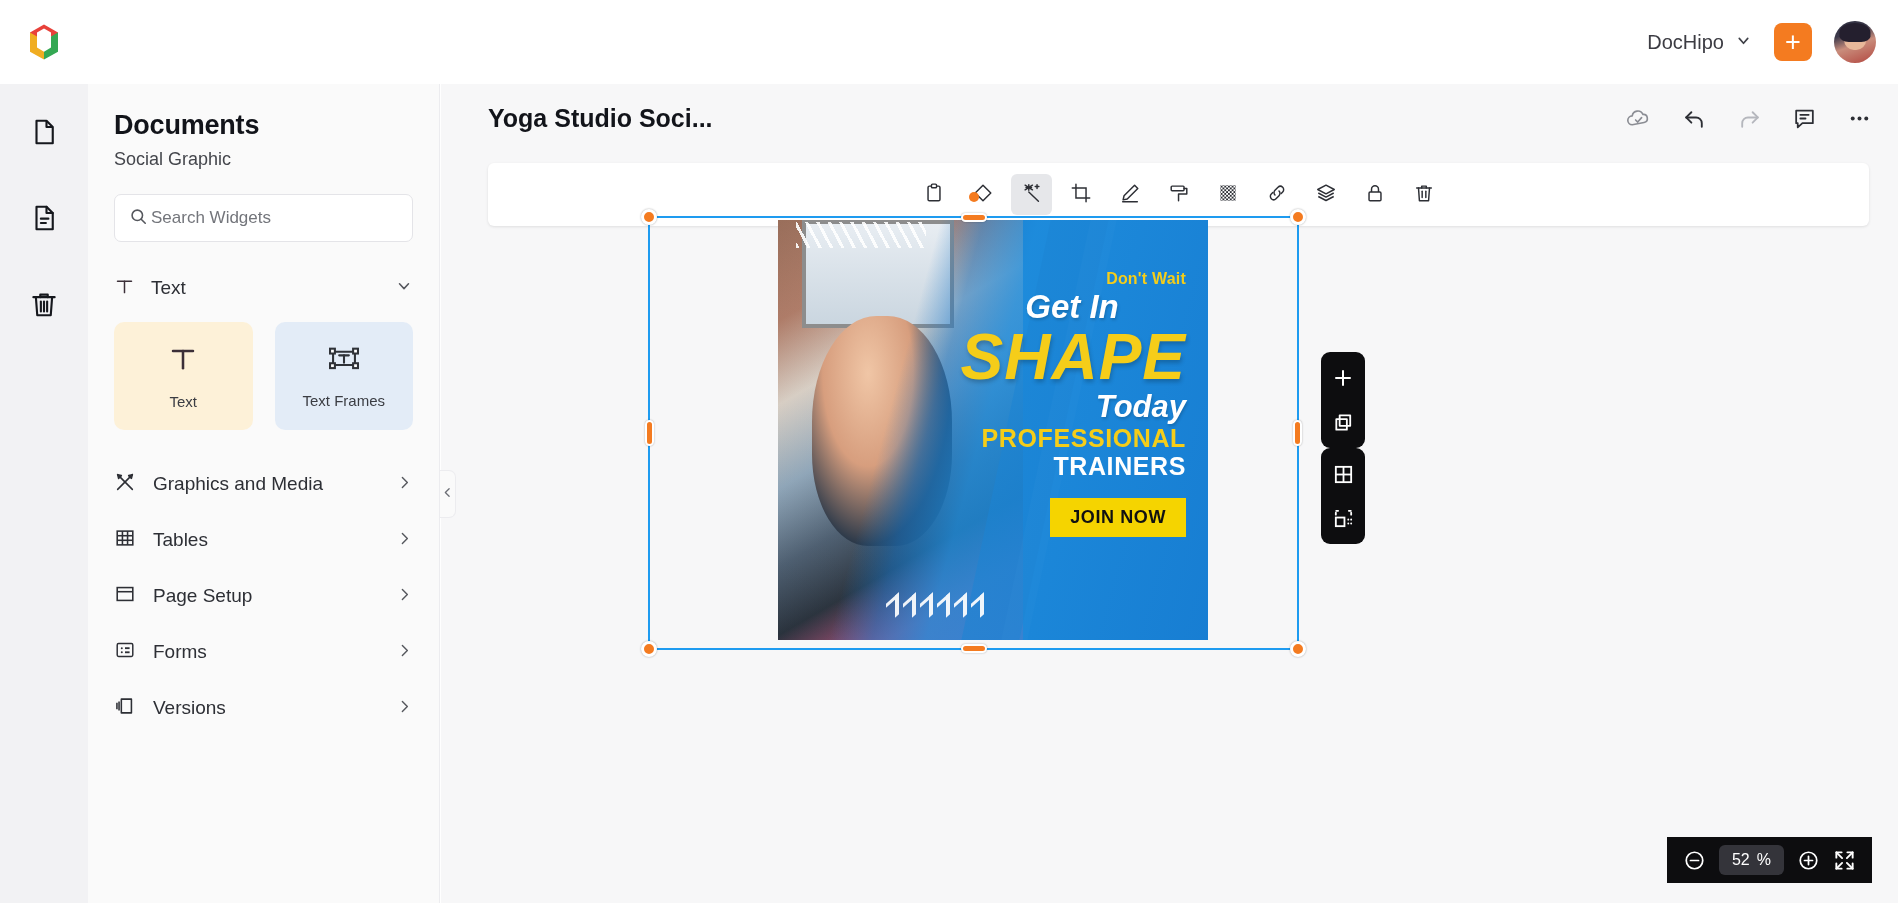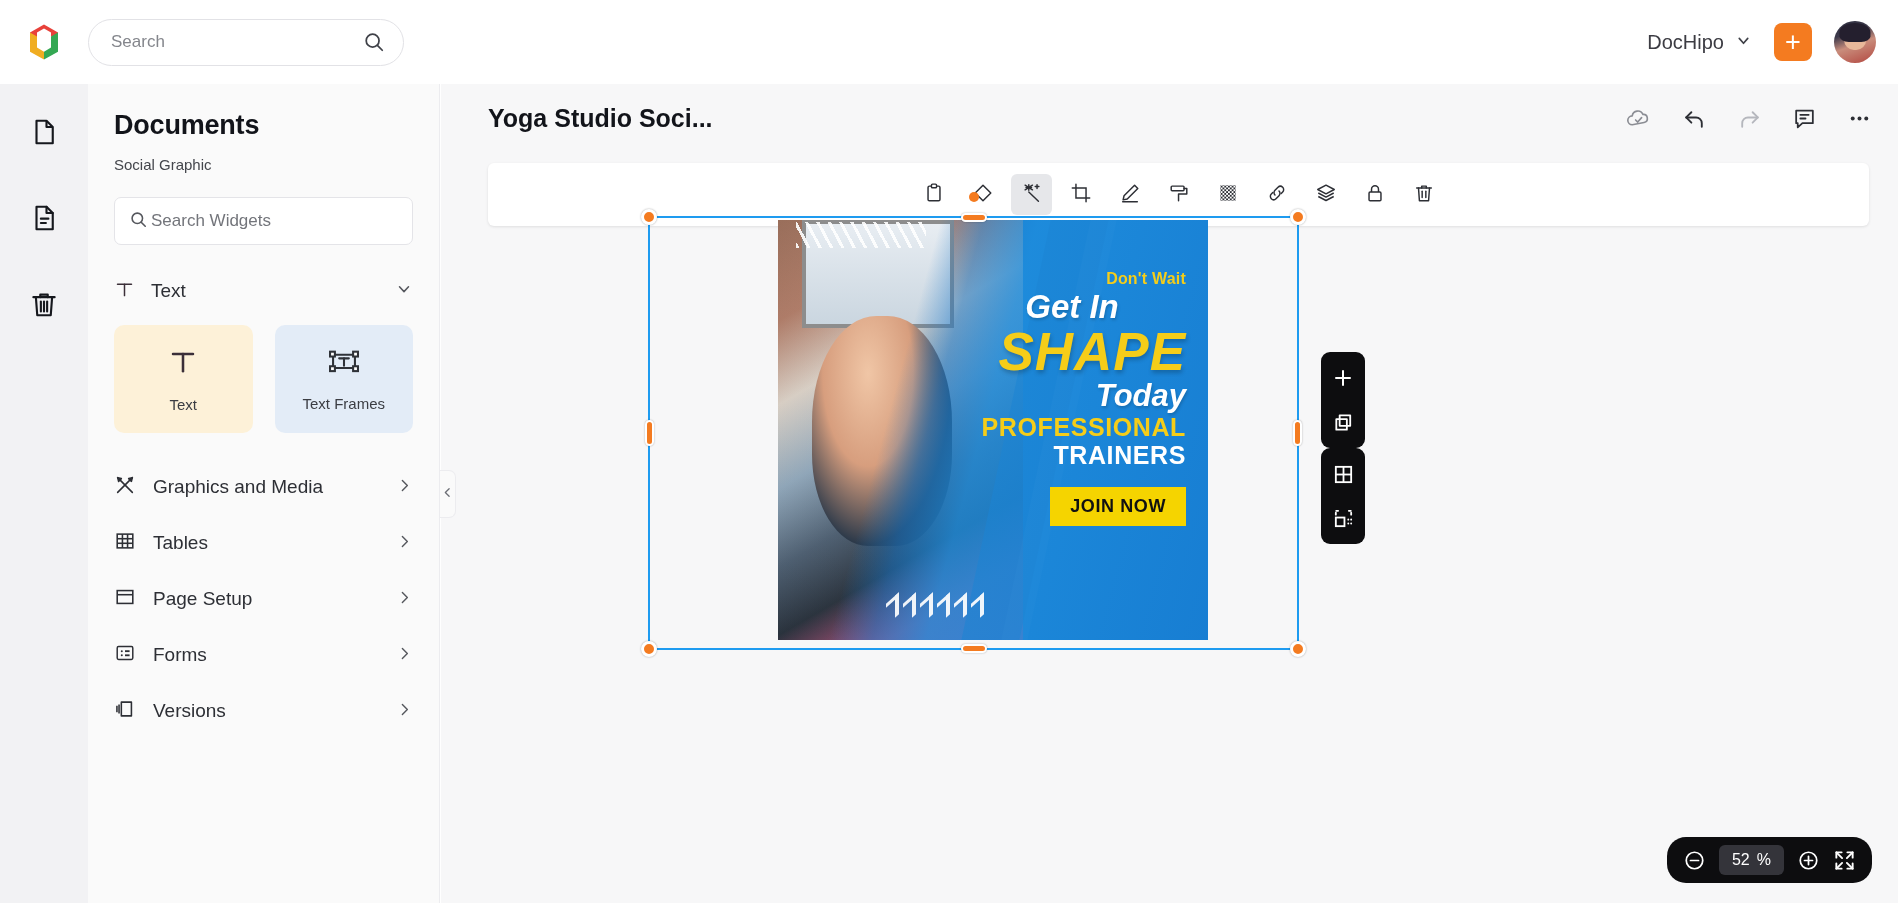--- a/index.html
+++ b/index.html
@@ -71,21 +71,21 @@
     width: 7px; height: 40px; background: #f47b20; border-radius: 0 5px 5px 0;
   }
 
   
   .panel {
     position: absolute; left: 88px; top: 84px; width: 352px; height: 819px;
     background: #fafafa; border-right: 1px solid #ececef; z-index: 25;
   }
   .panel-head { padding: 26px 26px 0 26px; }
   .panel-title { font-size: 27px; font-weight: bold; color: #12141a; letter-spacing: -0.2px; }
-  .panel-sub { font-size: 15px; color: #44464c; margin-top: 15px; }
+  .panel-sub { font-size: 18px; color: #44464c; margin-top: 8px; }
 
   .widget-search {
     margin: 24px 26px 0 26px; height: 48px; background: #fff;
     border: 1px solid #e4e4e8; border-radius: 7px;
     display: flex; align-items: center; padding: 0 14px; gap: 3px;
   }
   .widget-search input {
     flex: 1; border: none; outline: none; font-size: 17px; color: #55575d;
     font-family: "Liberation Sans", sans-serif; background: transparent;
   }
@@ -227,21 +227,21 @@
     padding: 50px 22px 0 0; text-align: right; color: #fff;
   }
   .d-dontwait {
     font-size: 16px; font-weight: bold; color: #f5cd19; letter-spacing: .2px;
   }
   .d-getin {
     font-size: 33px; font-weight: bold; font-style: italic; color: #fff;
     line-height: 1.05; margin-top: 2px; text-shadow: 1px 2px 3px rgba(0,0,0,.18); text-align: center;
   }
   .d-shape {
-    font-size: 53px; font-weight: bold; font-style: italic; color: #f5cd19;
+    font-size: 64px; font-weight: bold; font-style: italic; color: #f5cd19;
     line-height: 1; letter-spacing: 1px; text-shadow: 1px 3px 4px rgba(0,0,0,.22);
   }
   .d-today {
     font-size: 31px; font-weight: bold; font-style: italic; color: #fff;
     line-height: 1.1; margin-top: 1px; text-shadow: 1px 2px 3px rgba(0,0,0,.18);
   }
   .d-start {
     margin-top: 44px; font-size: 15px; color: #fff; letter-spacing: 1.4px;
   }
   .d-prof {
@@ -264,21 +264,21 @@
   .blk-stack .bi {
     width: 34px; height: 34px; display: flex; align-items: center; justify-content: center;
     cursor: pointer;
   }
   .stack-a { left: 880px; top: 268px; width: 44px; }
   .stack-b { left: 880px; top: 364px; width: 44px; }
 
   
   .zoombar {
     position: absolute; right: 26px; bottom: 20px; height: 46px;
-    background: #0d0d0f; border-radius: 19px; display: flex; align-items: center;
+    background: #0d0d0f; border-radius: 0; display: flex; align-items: center;
     gap: 13px; padding: 0 16px; z-index: 45;
   }
   .zb-btn { cursor: pointer; display: flex; align-items: center; }
   .zoom-val {
     background: #34343a; border-radius: 6px; color: #fff; font-size: 16px;
     padding: 6px 13px; display: flex; gap: 7px; cursor: text;
   }
 </style>
 </head>
 <body>
@@ -288,29 +288,20 @@
     <span class="logo">
       <svg viewBox="0 0 48 48" width="42" height="42">
         <path d="M24 4 L40 13 L40 22 L32 17.5 L32 13 L24 8.6 L16 13 L16 22 L8 17 L8 13 Z" fill="#e8413a"></path>
         <path d="M8 13 L16 17.6 L16 30.4 L24 35 L24 44 L8 35 Z" fill="#f0ad21"></path>
         <path d="M40 13 L40 35 L24 44 L24 35 L32 30.4 L32 17.6 Z" fill="#34a853"></path>
         <path d="M20 18 L32 24.5 L20 31 Z" fill="#ffffff"></path>
       </svg>
     </span>
   </div>
 
-  <div class="search-box">
-    <input placeholder="Search" style="">
-    <span class="icon-search">
-      <svg viewBox="0 0 24 24" width="22" height="22" fill="none" stroke="#3f4148" stroke-width="1.9" stroke-linecap="round">
-        <circle cx="10.5" cy="10.5" r="7"></circle>
-          <line x1="15.7" y1="15.7" x2="21" y2="21"></line>
-      </svg>
-    </span>
-  </div>
 
   <div class="topbar-right">
     <div class="workspace">
       <span class="workspace-name">DocHipo</span>
       <span>
         <svg viewBox="0 0 24 24" width="17" height="17" fill="none" stroke="#3f4148" stroke-width="2.3" stroke-linecap="round" stroke-linejoin="round">
           <polyline points="6 9 12 16 18 9"></polyline>
         </svg>
       </span>
     </div>

